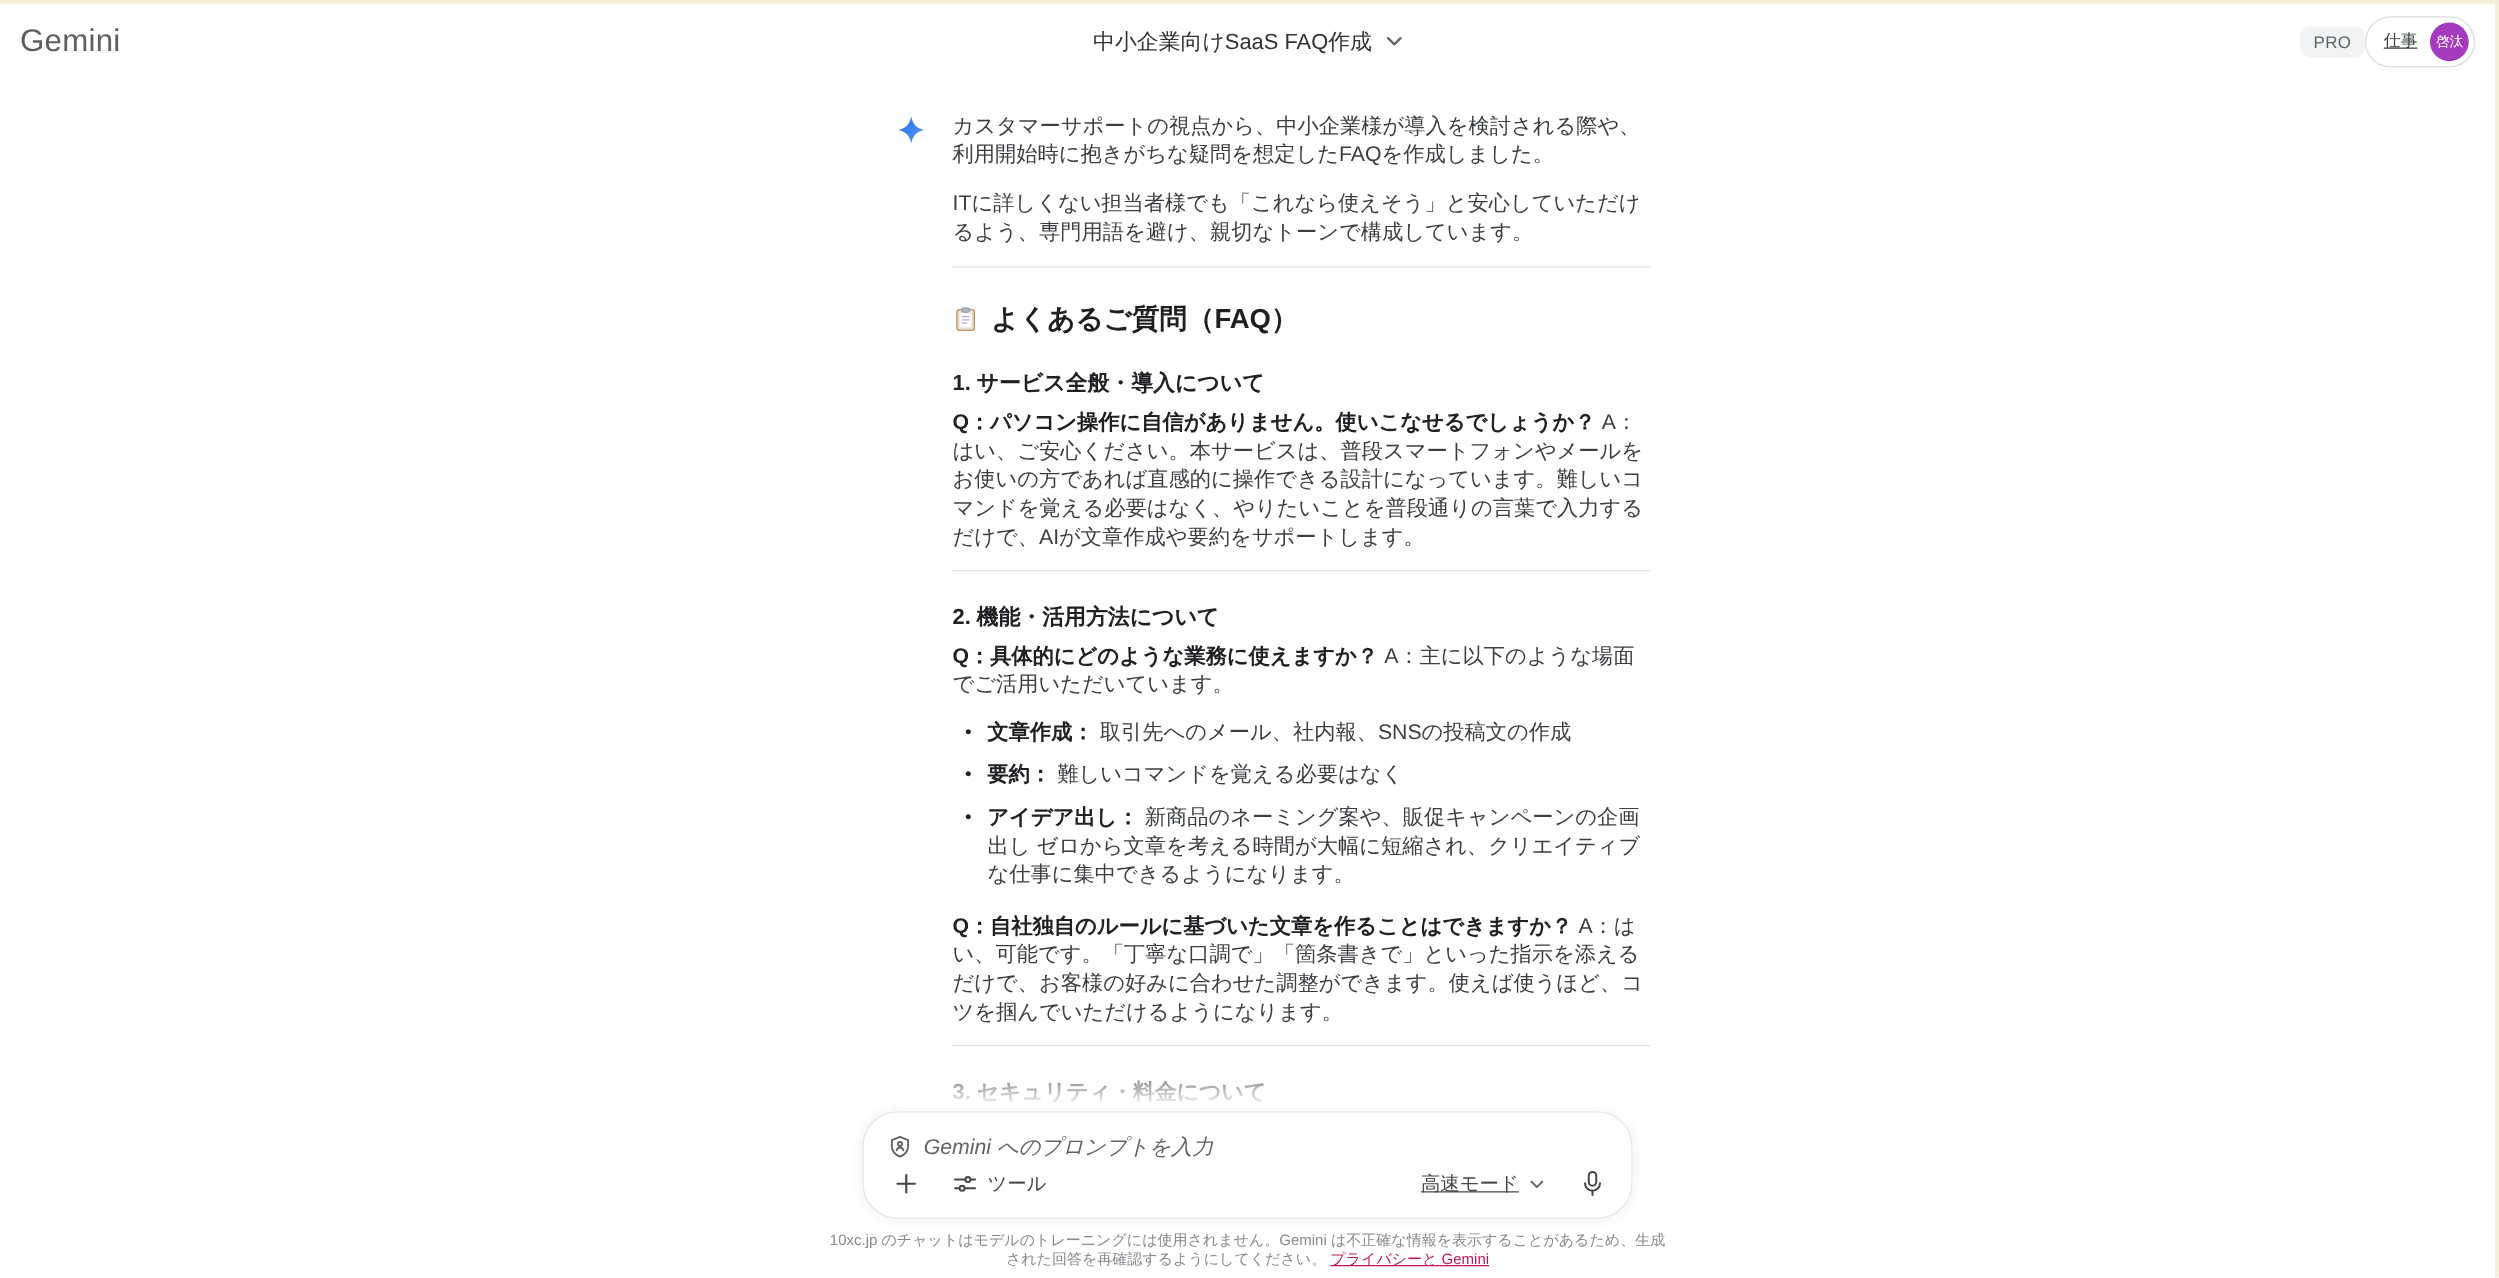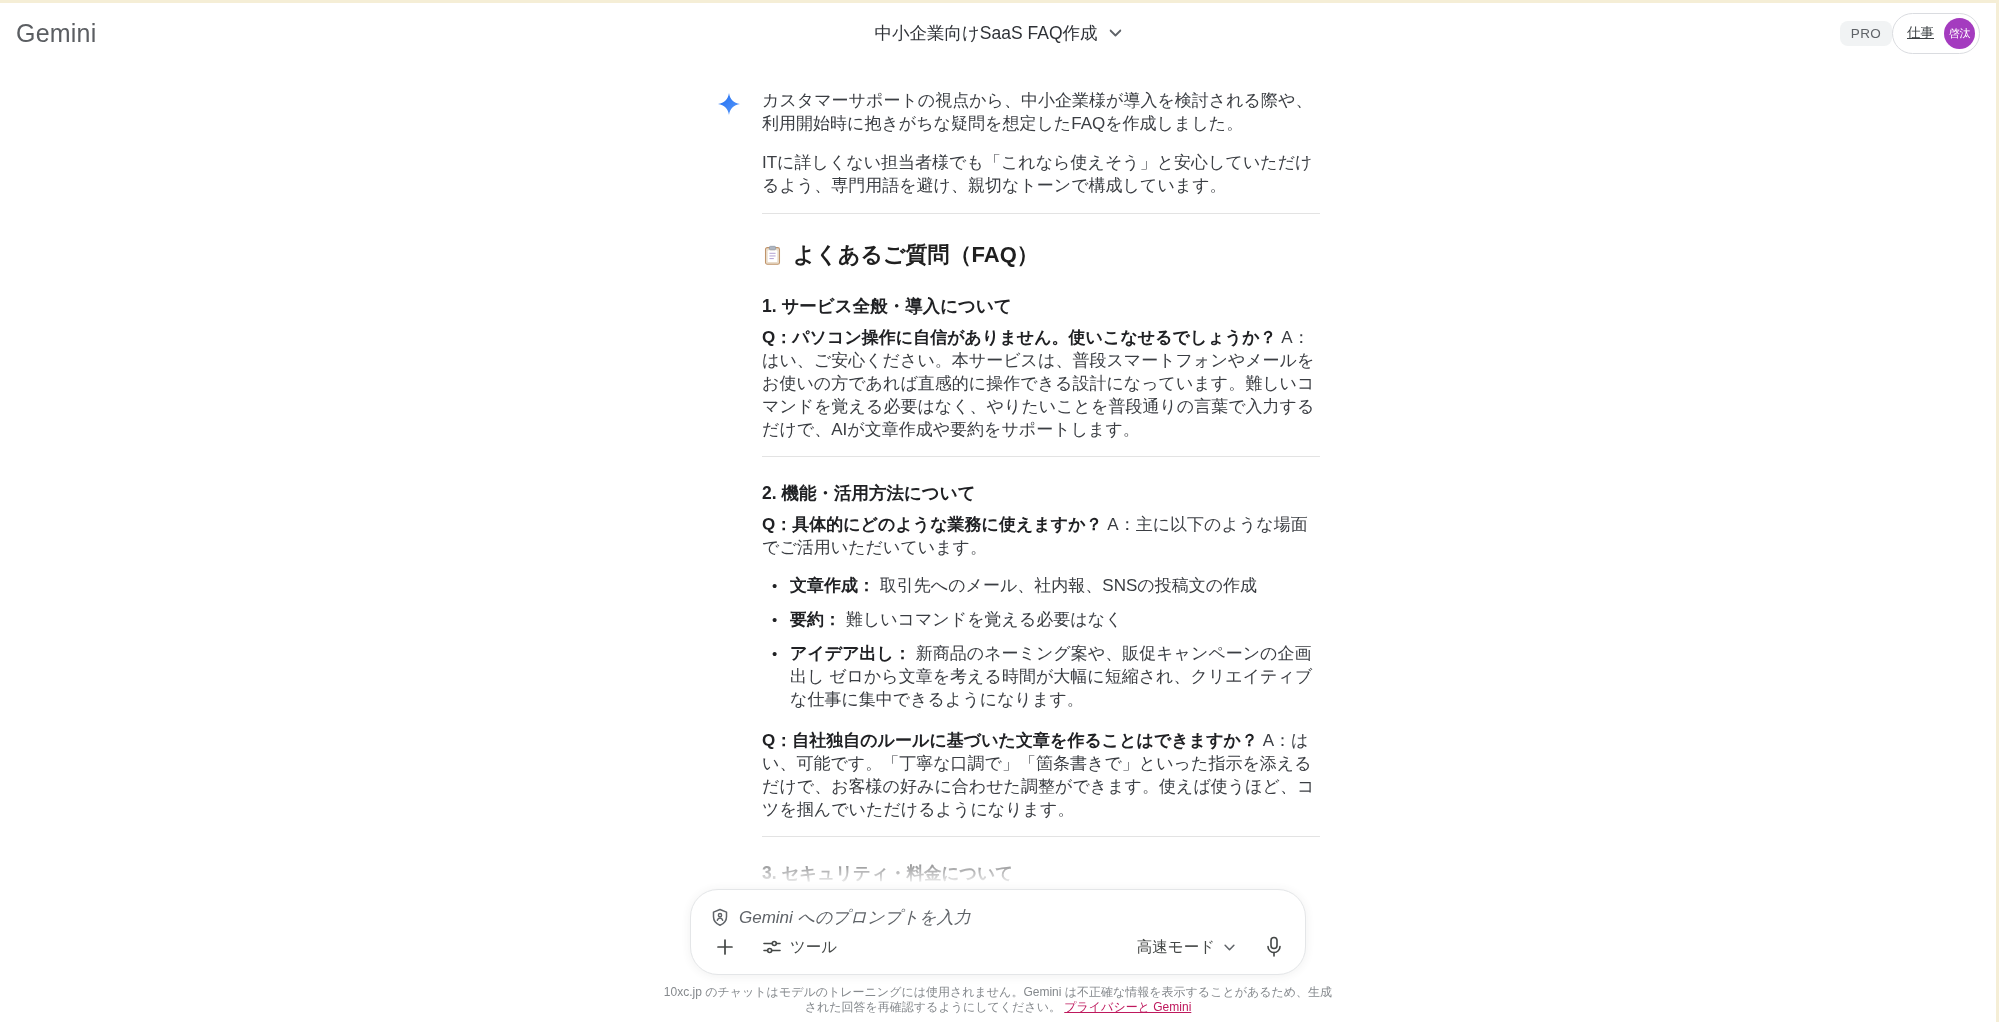--- a/index.html
+++ b/index.html
@@ -88,21 +88,21 @@
   }
   .tools-btn {
     display:flex; align-items:center; gap:9px; margin-left:24px;
     background:none; border:none; cursor:pointer;
     font-size:15.5px; color:#444746; font-family:inherit;
   }
   .spacer { flex:1; }
   .mode-btn {
     display:flex; align-items:center; gap:9px; margin-right:26px;
     background:none; border:none; cursor:pointer;
-    font-size:15.5px; color:#444746; font-family:inherit;
+    font-size:15.5px; color:#444746; font-family:inherit;text-decoration:underline;
   }
 
   
   .footer {
     position:absolute; bottom:7px; left:0; right:0; z-index:20;
     display:flex; justify-content:center;
   }
   .footer-inner {
     max-width:676px; text-align:center;
     font-size:12px; line-height:15px; color:#85898d;

